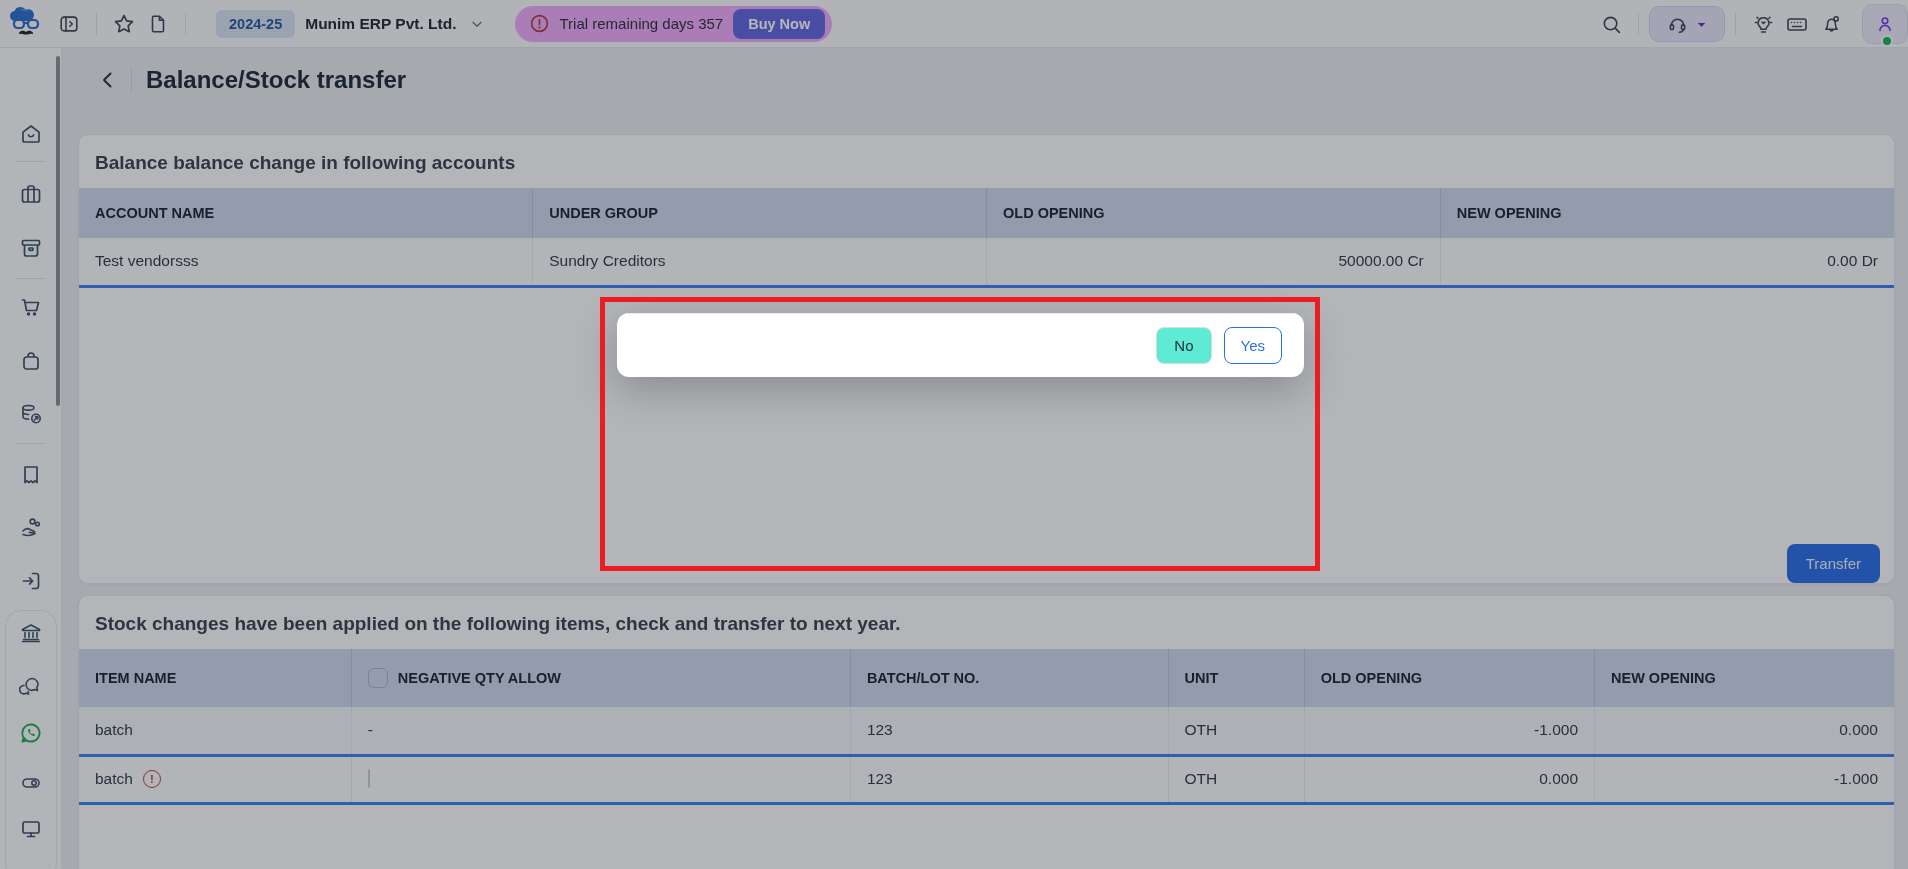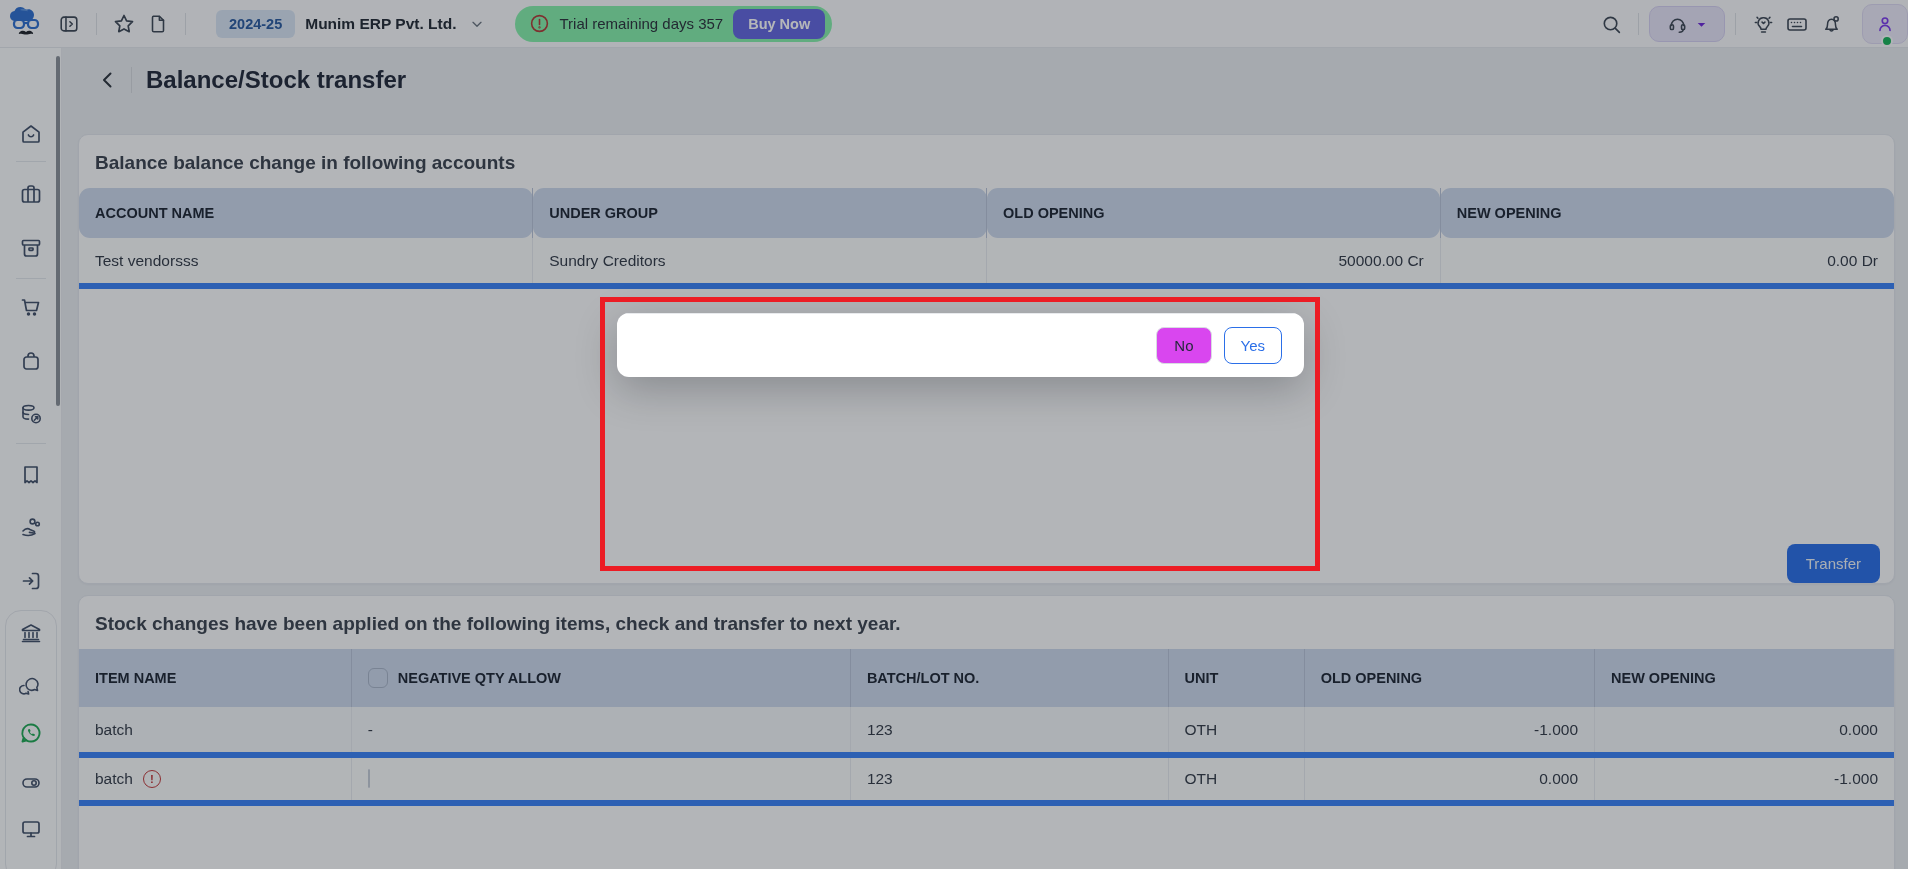--- a/index.html
+++ b/index.html
@@ -19,21 +19,21 @@
   .ic svg{ display:block; }
   .tb-icon{ width:34px; height:34px; border-radius:8px; cursor:pointer; }
   .vdiv{ width:1px; height:22px; background:#dcdfe5; margin:0 10px; }
   .fy-badge{
     background:#d8e4f4; color:#2a5aa0; font-weight:700; font-size:14.5px;
     border-radius:6px; padding:6px 13px; margin-left:20px; cursor:pointer;
   }
   .company{ display:flex; align-items:center; gap:12px; margin-left:10px; cursor:pointer; }
   .company-name{ font-size:15.5px; font-weight:700; color:#242b36; }
   .trial-pill{
-    margin-left:30px; height:36px; background:#86efac; border-radius:18px;
+    margin-left:30px; height:36px; background:#f0abfc; border-radius:18px;
     display:flex; align-items:center; gap:10px; padding:0 7px 0 14px;
   }
   .trial-text{ font-size:15px; color:#2c323c; }
   .warn-ic{ color:#b03a37; }
   .buynow{
     background:#6366e0; color:#fff; border:none; font-family:inherit;
     font-size:14.5px; font-weight:700; border-radius:8px; padding:7px 15px; cursor:pointer;
   }
   .topbar-right{ position:absolute; right:0; top:0; height:48px; display:flex; align-items:center; }
   .headset-pill{
@@ -72,25 +72,25 @@
   }
   .card1{ margin-top:22px; height:450px; }
   .card2{ margin-top:11px; height:420px; }
   .section-heading{ font-size:19px; color:#3c4350; padding:17px 16px 14px 16px; }
   table{ width:100%; border-collapse:collapse; table-layout:fixed; }
   th{
     background:#ccd8ec; text-align:left; font-size:14.5px; font-weight:700;
     color:#1d2534; padding:0 16px; border-right:1px solid #b8c3d8;
   }
   th:last-child{ border-right:none; }
-  .t1 th{ height:50px;border-radius:11px; }
+  .t1 th{ height:50px; }
   .t2 th{ height:58px; }
   td{
     font-size:15.5px; color:#333b48; padding:0 16px; height:48px;
-    border-right:1px solid #e6e9ef; border-bottom:6px solid #3b82f6;
+    border-right:1px solid #e6e9ef; border-bottom:3px solid #3b82f6;
     background:#fbfcfd;
   }
   td:last-child{ border-right:none; }
   .t2 tbody tr:first-child td{ background:#f4f6f9; }
   .num{ text-align:right; }
   .transfer-btn{
     position:absolute; right:14px; bottom:0; background:#2b6fe8; color:#eef2f8;
     font-family:inherit; font-size:15px; font-weight:500; border:none; border-radius:8px;
     padding:11px 19px; cursor:pointer;
   }
@@ -117,21 +117,21 @@
   }
   .modal-title{ font-size:17px; font-weight:700; color:#1f2733; }
   .modal-close{ font-size:19px; color:#27303c; cursor:pointer; line-height:1; background:none; border:none; font-family:inherit; }
   .modal-body{ padding:27px 26px 30px 26px; }
   .modal-msg{ font-size:17px; line-height:1.6; color:#333d4d; max-width:552px; }
   .modal-footer{
     height:64px; border-top:1px solid #e8eaed; display:flex; align-items:center;
     justify-content:flex-end; gap:12px; padding:0 22px;
   }
   .btn-no{
-    background:#d946ef; border:1px solid #d8dce1; border-radius:8px; color:#1f2937;
+    background:#5eead4; border:1px solid #d8dce1; border-radius:8px; color:#1f2937;
     font-family:inherit; font-size:15px; padding:9px 17px; cursor:pointer;
   }
   .btn-yes{
     background:#fff; border:1.5px solid #2b6fe8; border-radius:8px; color:#2b6fe8;
     font-family:inherit; font-size:15px; font-weight:500; padding:9px 16px; cursor:pointer;
   }
   .annotation-box{
     position:absolute; left:600px; top:297px; width:720px; height:274px;
     border:5px solid #ec1c24; z-index:70; pointer-events:none;
   }

